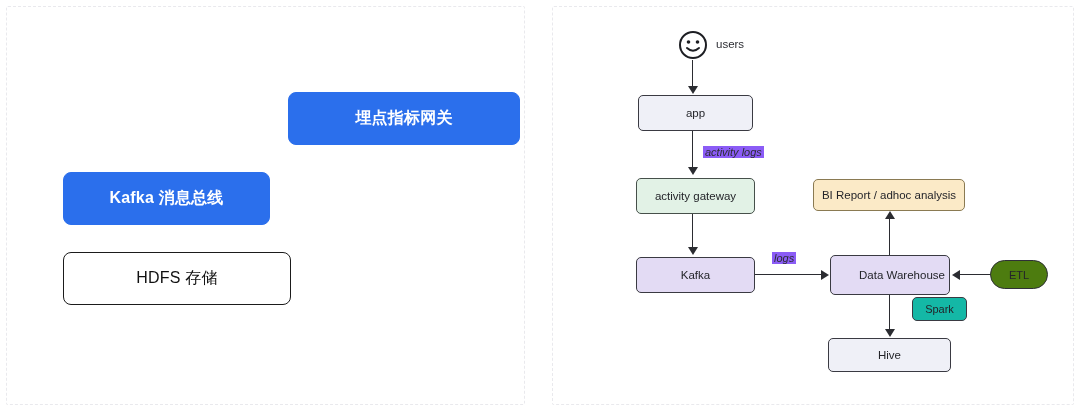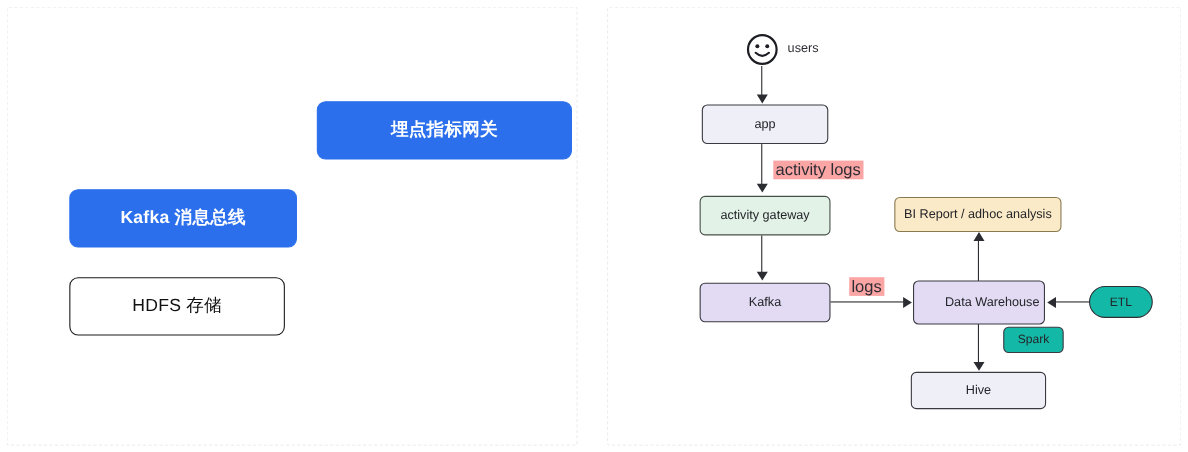--- a/index.html
+++ b/index.html
@@ -42,40 +42,40 @@
   .lbox.accent{
     background:#2b6fec;
     border:1.6px solid #2b6fec;
     color:#ffffff;
     font-weight:600;
   }
   #lbox-sdk     {left:56px; top:85px;  width:207px;height:53px;}
   #lbox-gateway {left:281px;top:85px;  width:232px;height:53px;font-family:Liberation Serif, serif;}
   #lbox-kafka   {left:56px; top:165px; width:207px;height:53px;}
   #lbox-spark   {left:281px;top:165px; width:199px;height:53px;}
-  #lbox-hdfs    {left:56px; top:245px; width:196px;height:53px;}
+  #lbox-hdfs    {left:56px; top:245px; width:228px;height:53px;}
 
   
   .node{
     position:absolute;
     box-sizing:border-box;
     display:flex;align-items:center;justify-content:center;
     font-size:11.5px;
     color:#24252a;
     border-radius:5px;
     border:1.4px solid #3a3a42;
     white-space:nowrap;
     z-index:3;
   }
   .node.lav   {background:#eff0f7;}
   .node.green {background:#e2f2e6;border-color:#46504a;}
   .node.purple{background:#e3dbf4;border-color:#3a3a42;}
   .node.cream {background:#fbeac7;border-color:#8a7a52;}
   .node.white {background:#14b8a6;border-color:#3a3a42;margin-top:12px;}
-  .node.pill  {background:#14b8a6;border-radius:22px;border-color:#2f3036;}
+  .node.pill  {background:#4d7c0f;border-radius:22px;border-color:#2f3036;}
 
   #n-app      {left:638px;top:95px; width:115px;height:36px;}
   #n-gateway  {left:636px;top:178px;width:119px;height:36px;}
   #n-kafka    {left:636px;top:257px;width:119px;height:36px;}
   #n-dw       {left:830px;top:255px;width:120px;height:40px;padding-left:24px;}
   #n-spark    {left:912px;top:285px;width:55px;height:24px;z-index:5;font-size:11px;}
   #n-bi       {left:813px;top:179px;width:152px;height:32px;}
   #n-hive     {left:828px;top:338px;width:123px;height:34px;}
   #n-etl      {left:990px;top:260px;width:58px;height:29px;font-size:11px;}
 
@@ -93,22 +93,22 @@
   .vline{width:1.4px;}
   .hline{height:1.4px;}
 
   .arrowhead{position:absolute;width:0;height:0;z-index:2;}
   .ah-down{border-left:5px solid transparent;border-right:5px solid transparent;border-top:8px solid #2b2c31;}
   .ah-up{border-left:5px solid transparent;border-right:5px solid transparent;border-bottom:8px solid #2b2c31;}
   .ah-right{border-top:5px solid transparent;border-bottom:5px solid transparent;border-left:8px solid #2b2c31;}
   .ah-left{border-top:5px solid transparent;border-bottom:5px solid transparent;border-right:8px solid #2b2c31;}
 
   .edge-label{
-    position:absolute;font-size:15px;color:#2c2d33;white-space:nowrap;z-index:4;
-    background:#fca5a5;padding:0 2px;
+    position:absolute;font-size:11px;color:#2c2d33;white-space:nowrap;z-index:4;
+    background:#8b5cf6;padding:0 2px;font-style:italic;
   }
 </style>
 </head>
 <body>
 
 <div class="stage">
 
   <div class="panel" id="panel-left">
 
 

